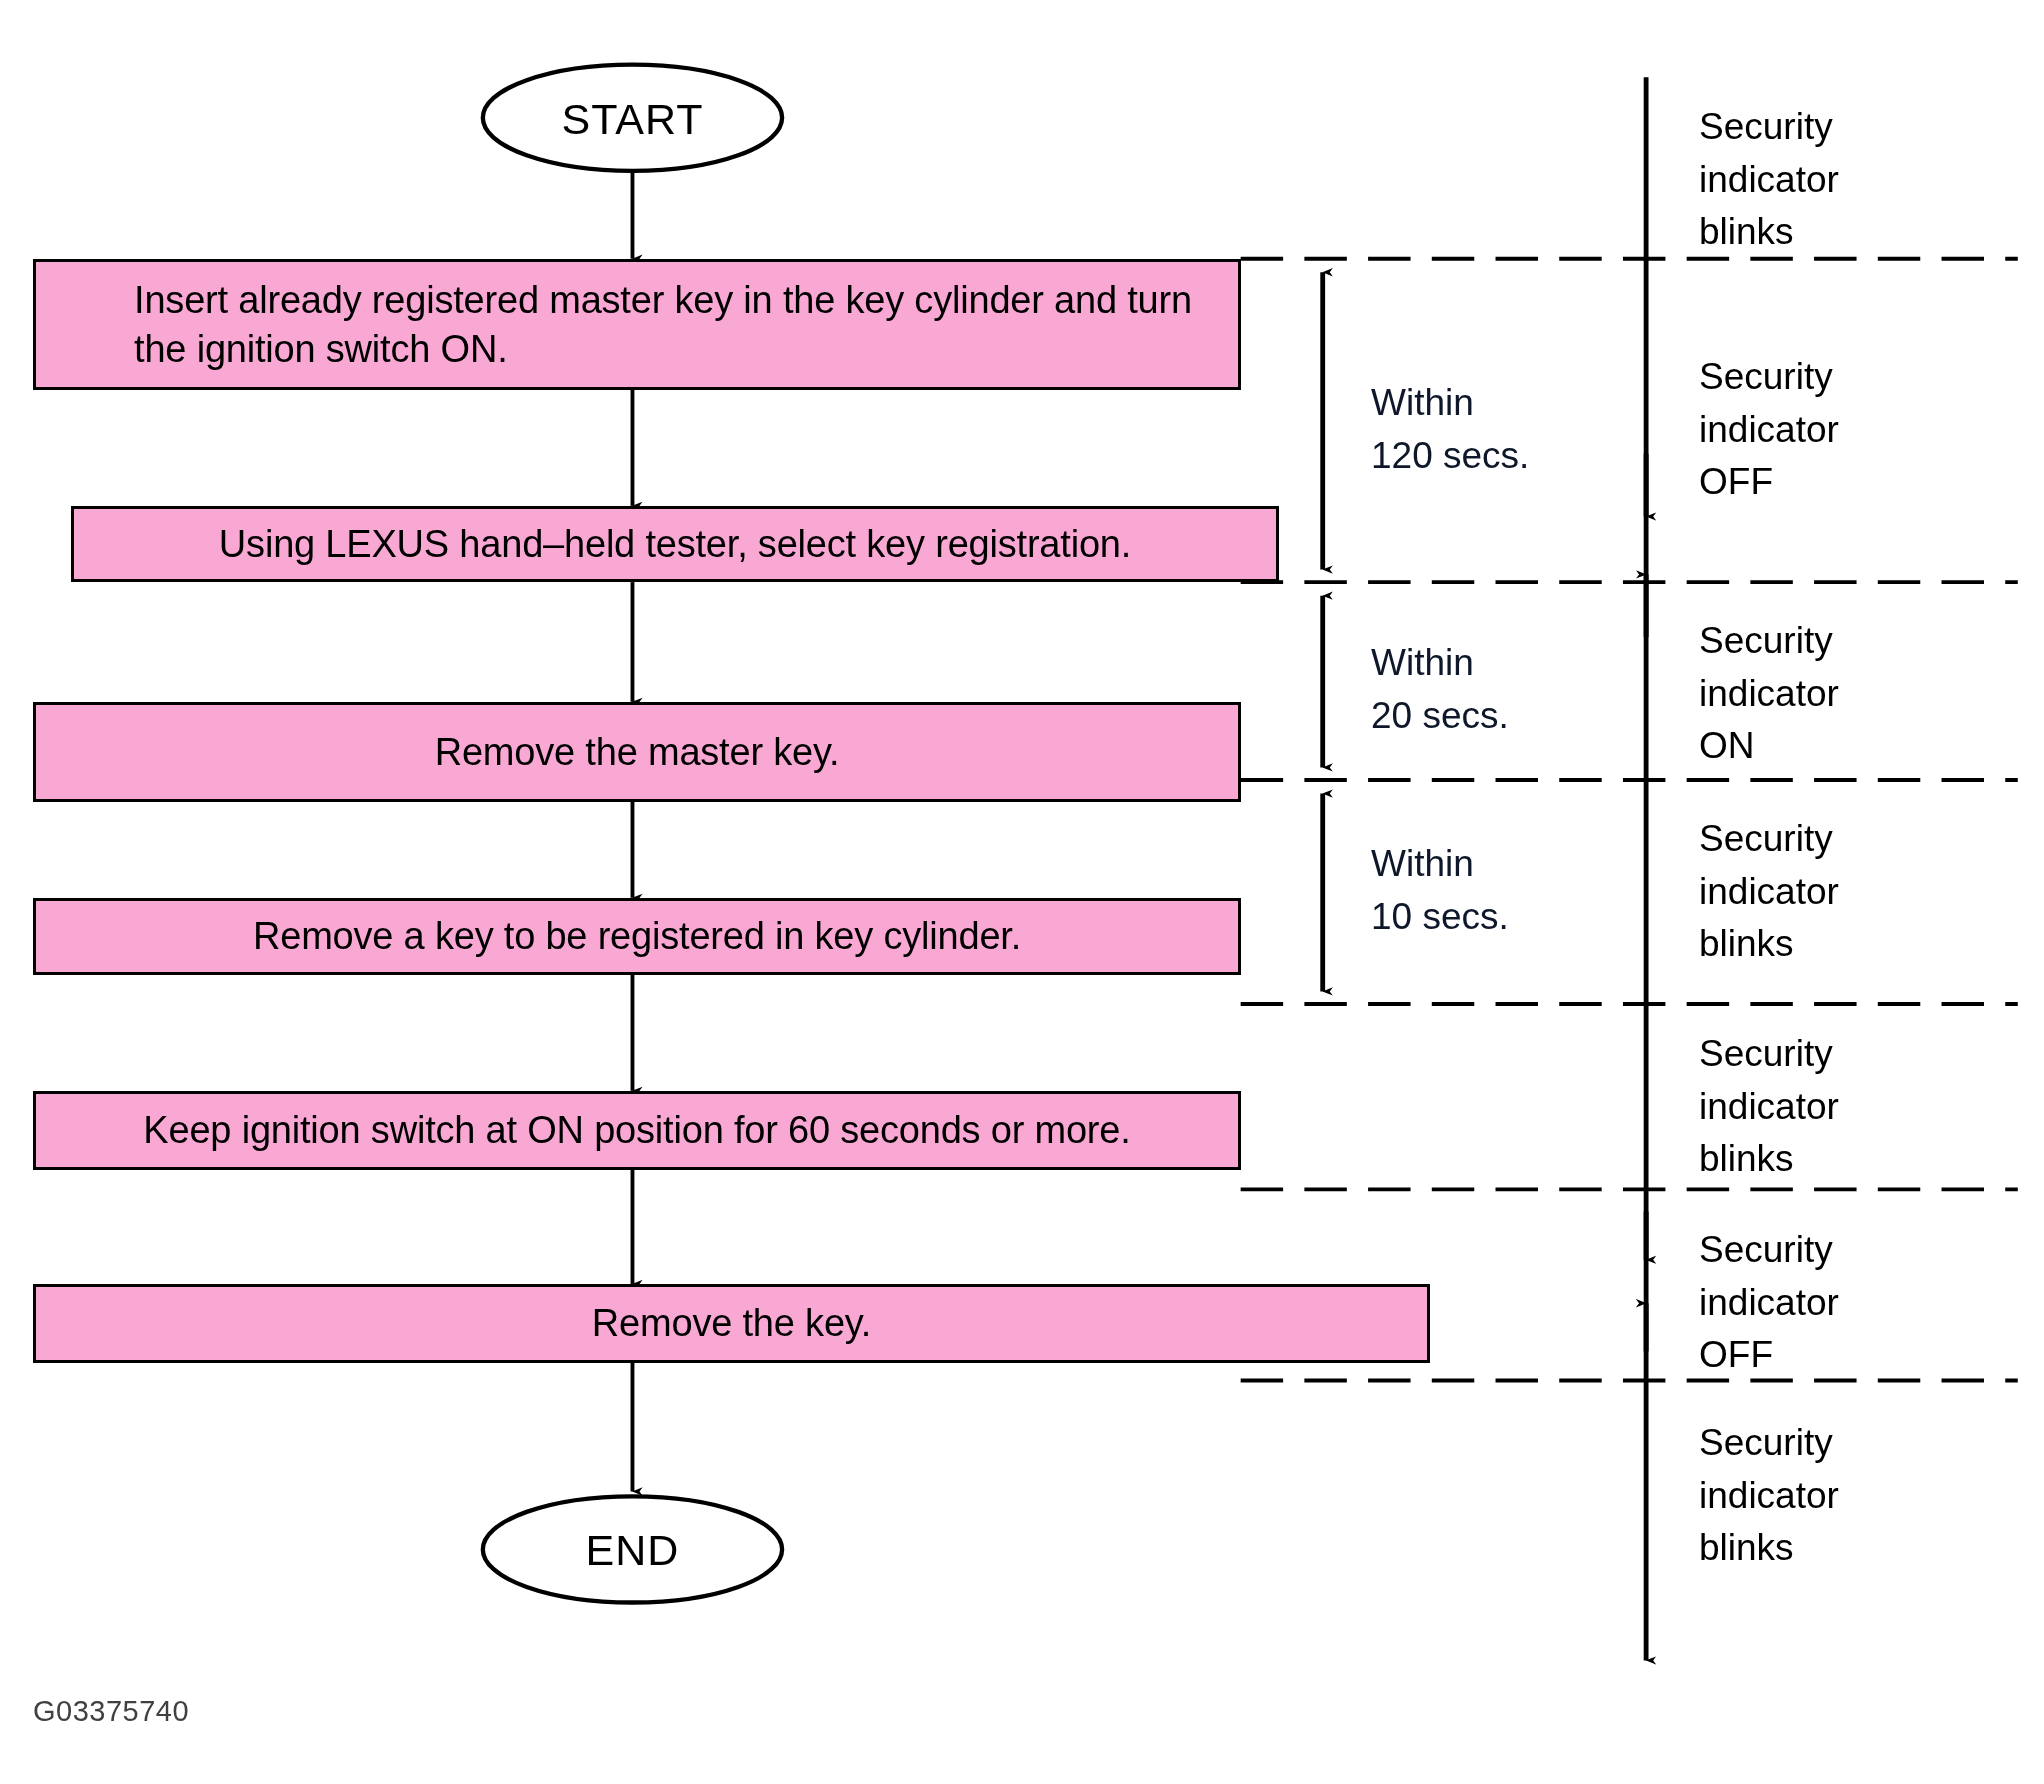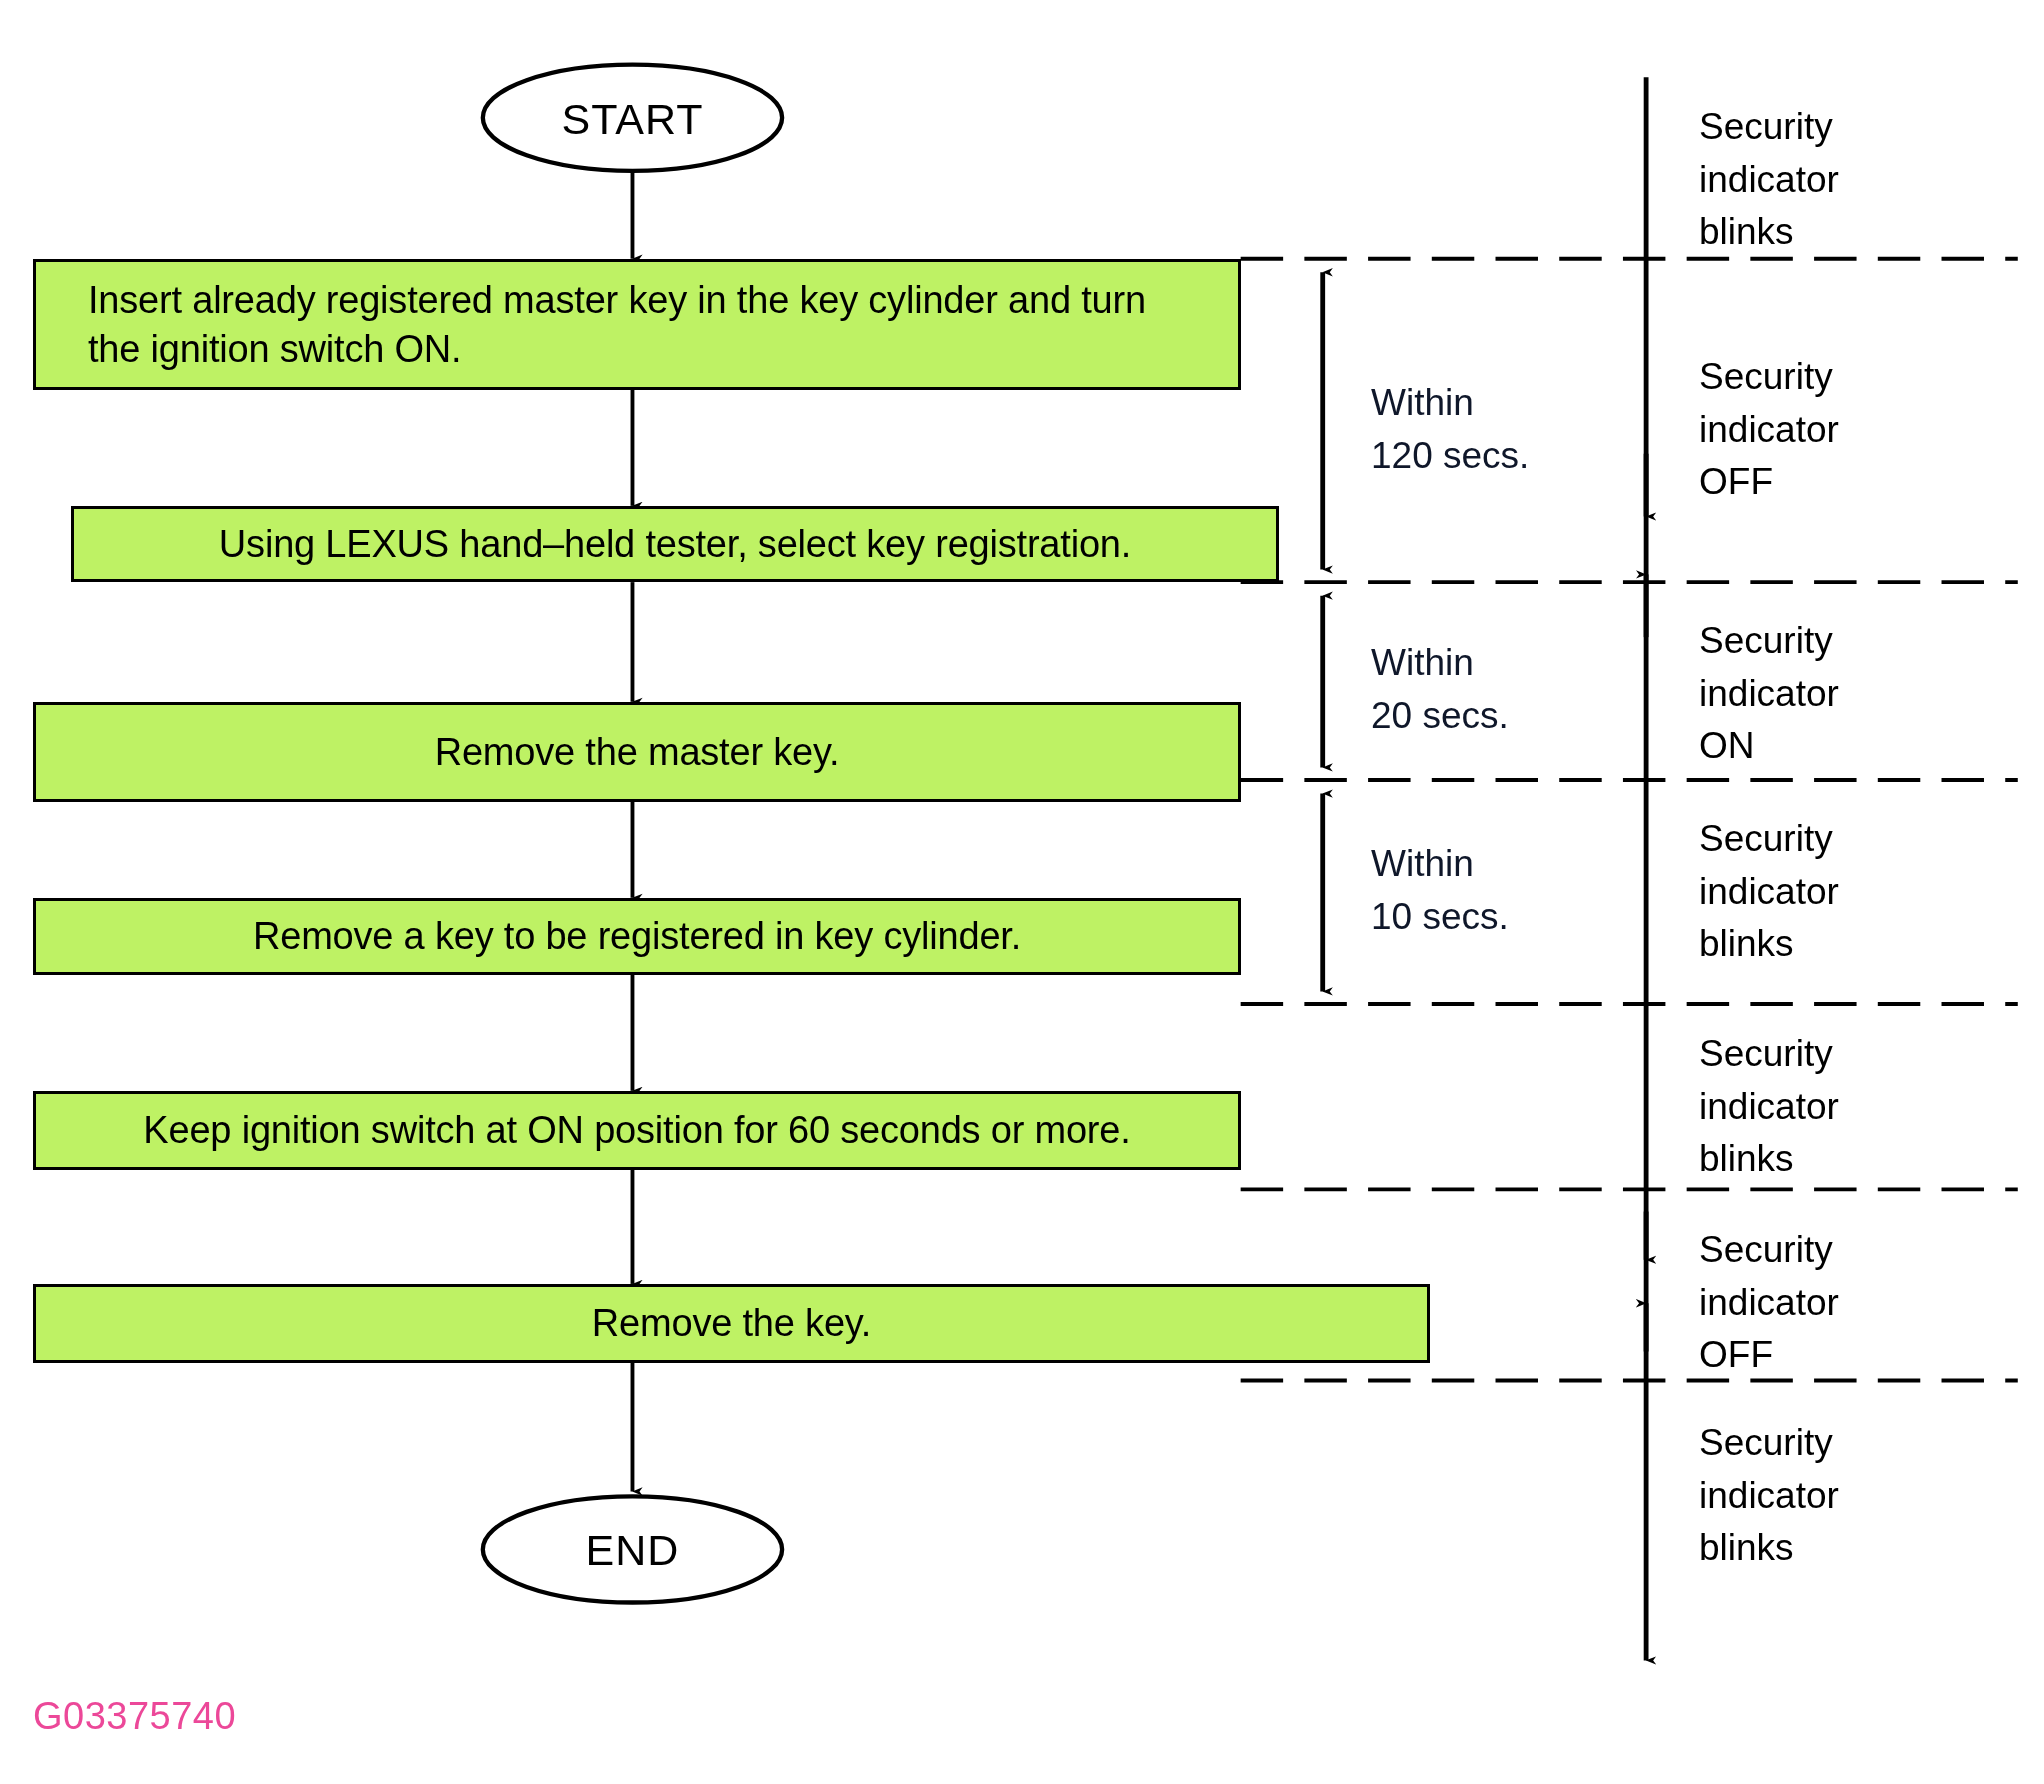--- a/index.html
+++ b/index.html
@@ -21,24 +21,25 @@
   svg.canvas {
     position: absolute;
     left: 0;
     top: 0;
     width: 2044px;
     height: 1784px;
   }
   .proc-box {
     position: absolute;
     border: 3.9px solid #000;
-    background: #bef264;
+    background: #f9a8d4;
     box-sizing: border-box;
     display: flex;
     align-items: center;
+    justify-content: center;
   }
   .proc-text {
     font-size: 38px;
     line-height: 1.28;
     letter-spacing: -0.2px;
     white-space: pre-line;
     color: #000;
   }
   .proc-text.center {
     width: 100%;
@@ -65,23 +66,23 @@
   }
   .state-label {
     position: absolute;
     font-size: 37px;
     line-height: 1.42;
     white-space: pre-line;
     color: #000;
   }
   .figure-code {
     position: absolute;
-    font-size: 38px;
+    font-size: 29px;
     letter-spacing: 0.5px;
-    color: #ec4899;
+    color: #404040;
   }
 </style>
 </head>
 <body>
 
 <div id="page">
 
   <svg class="canvas" viewBox="0 0 2117 1848">
     <defs>
       <marker id="arrowDown" markerWidth="9" markerHeight="11" refX="4.5" refY="10.5" orient="auto" markerUnits="userSpaceOnUse">

